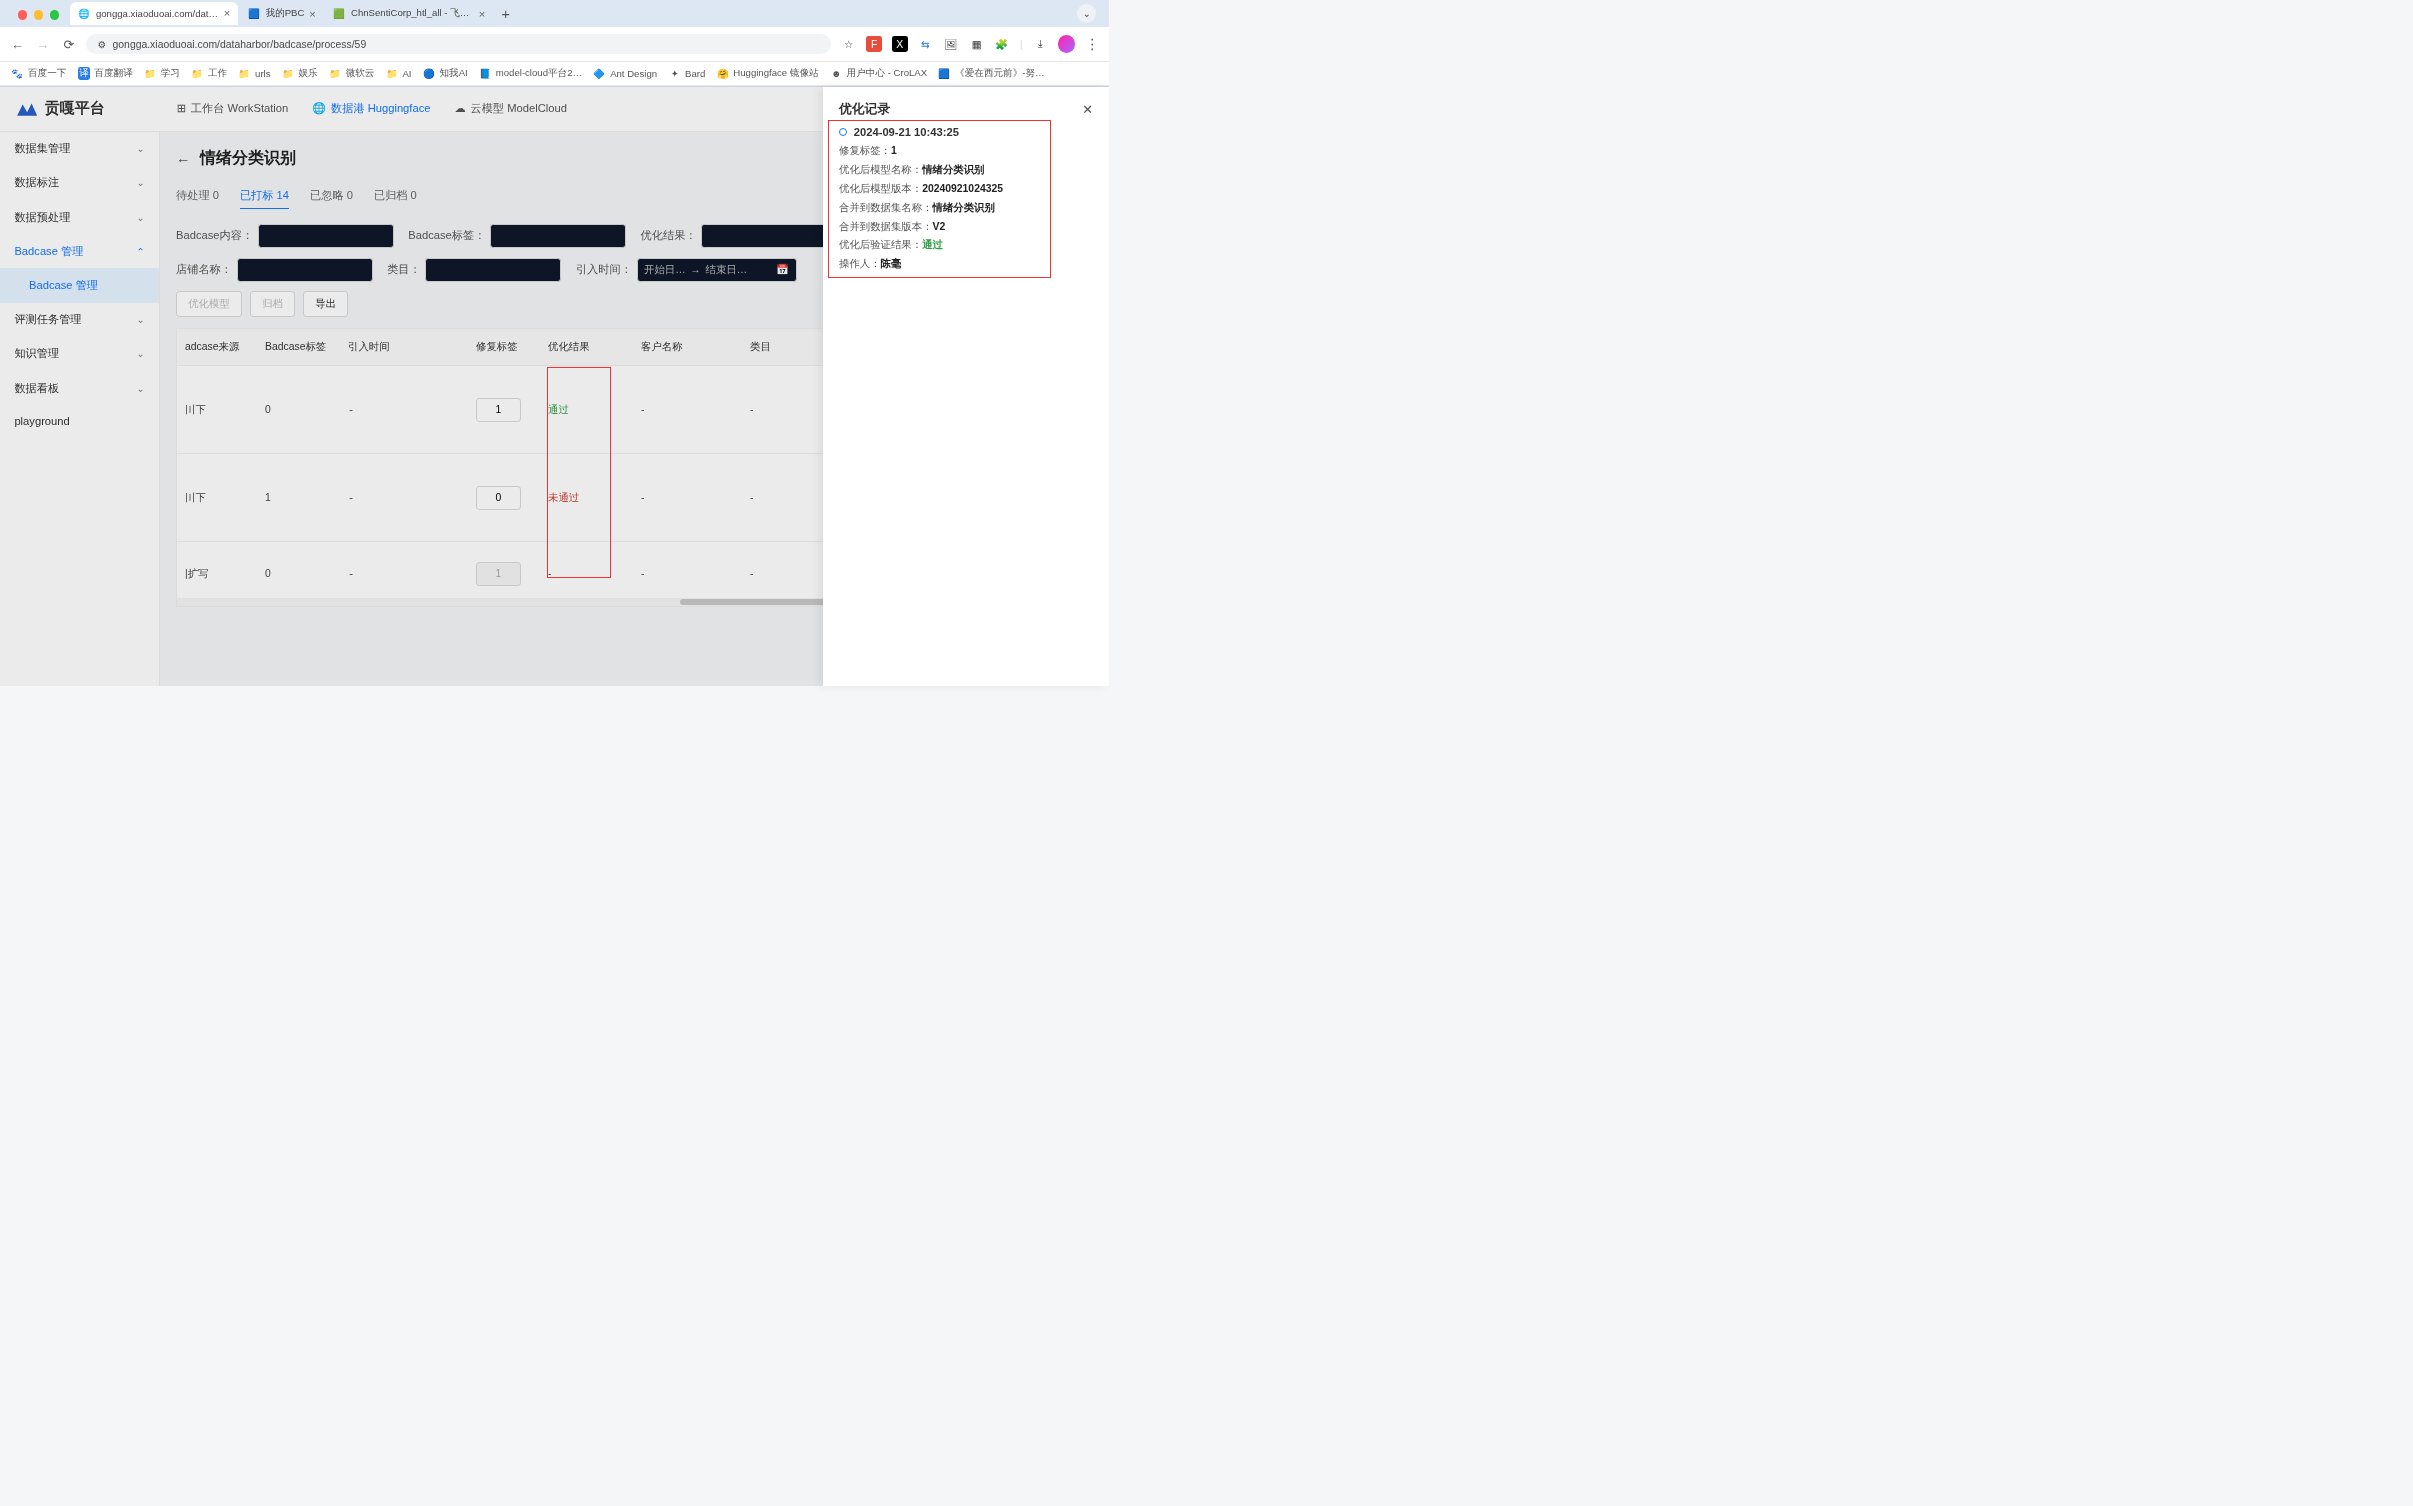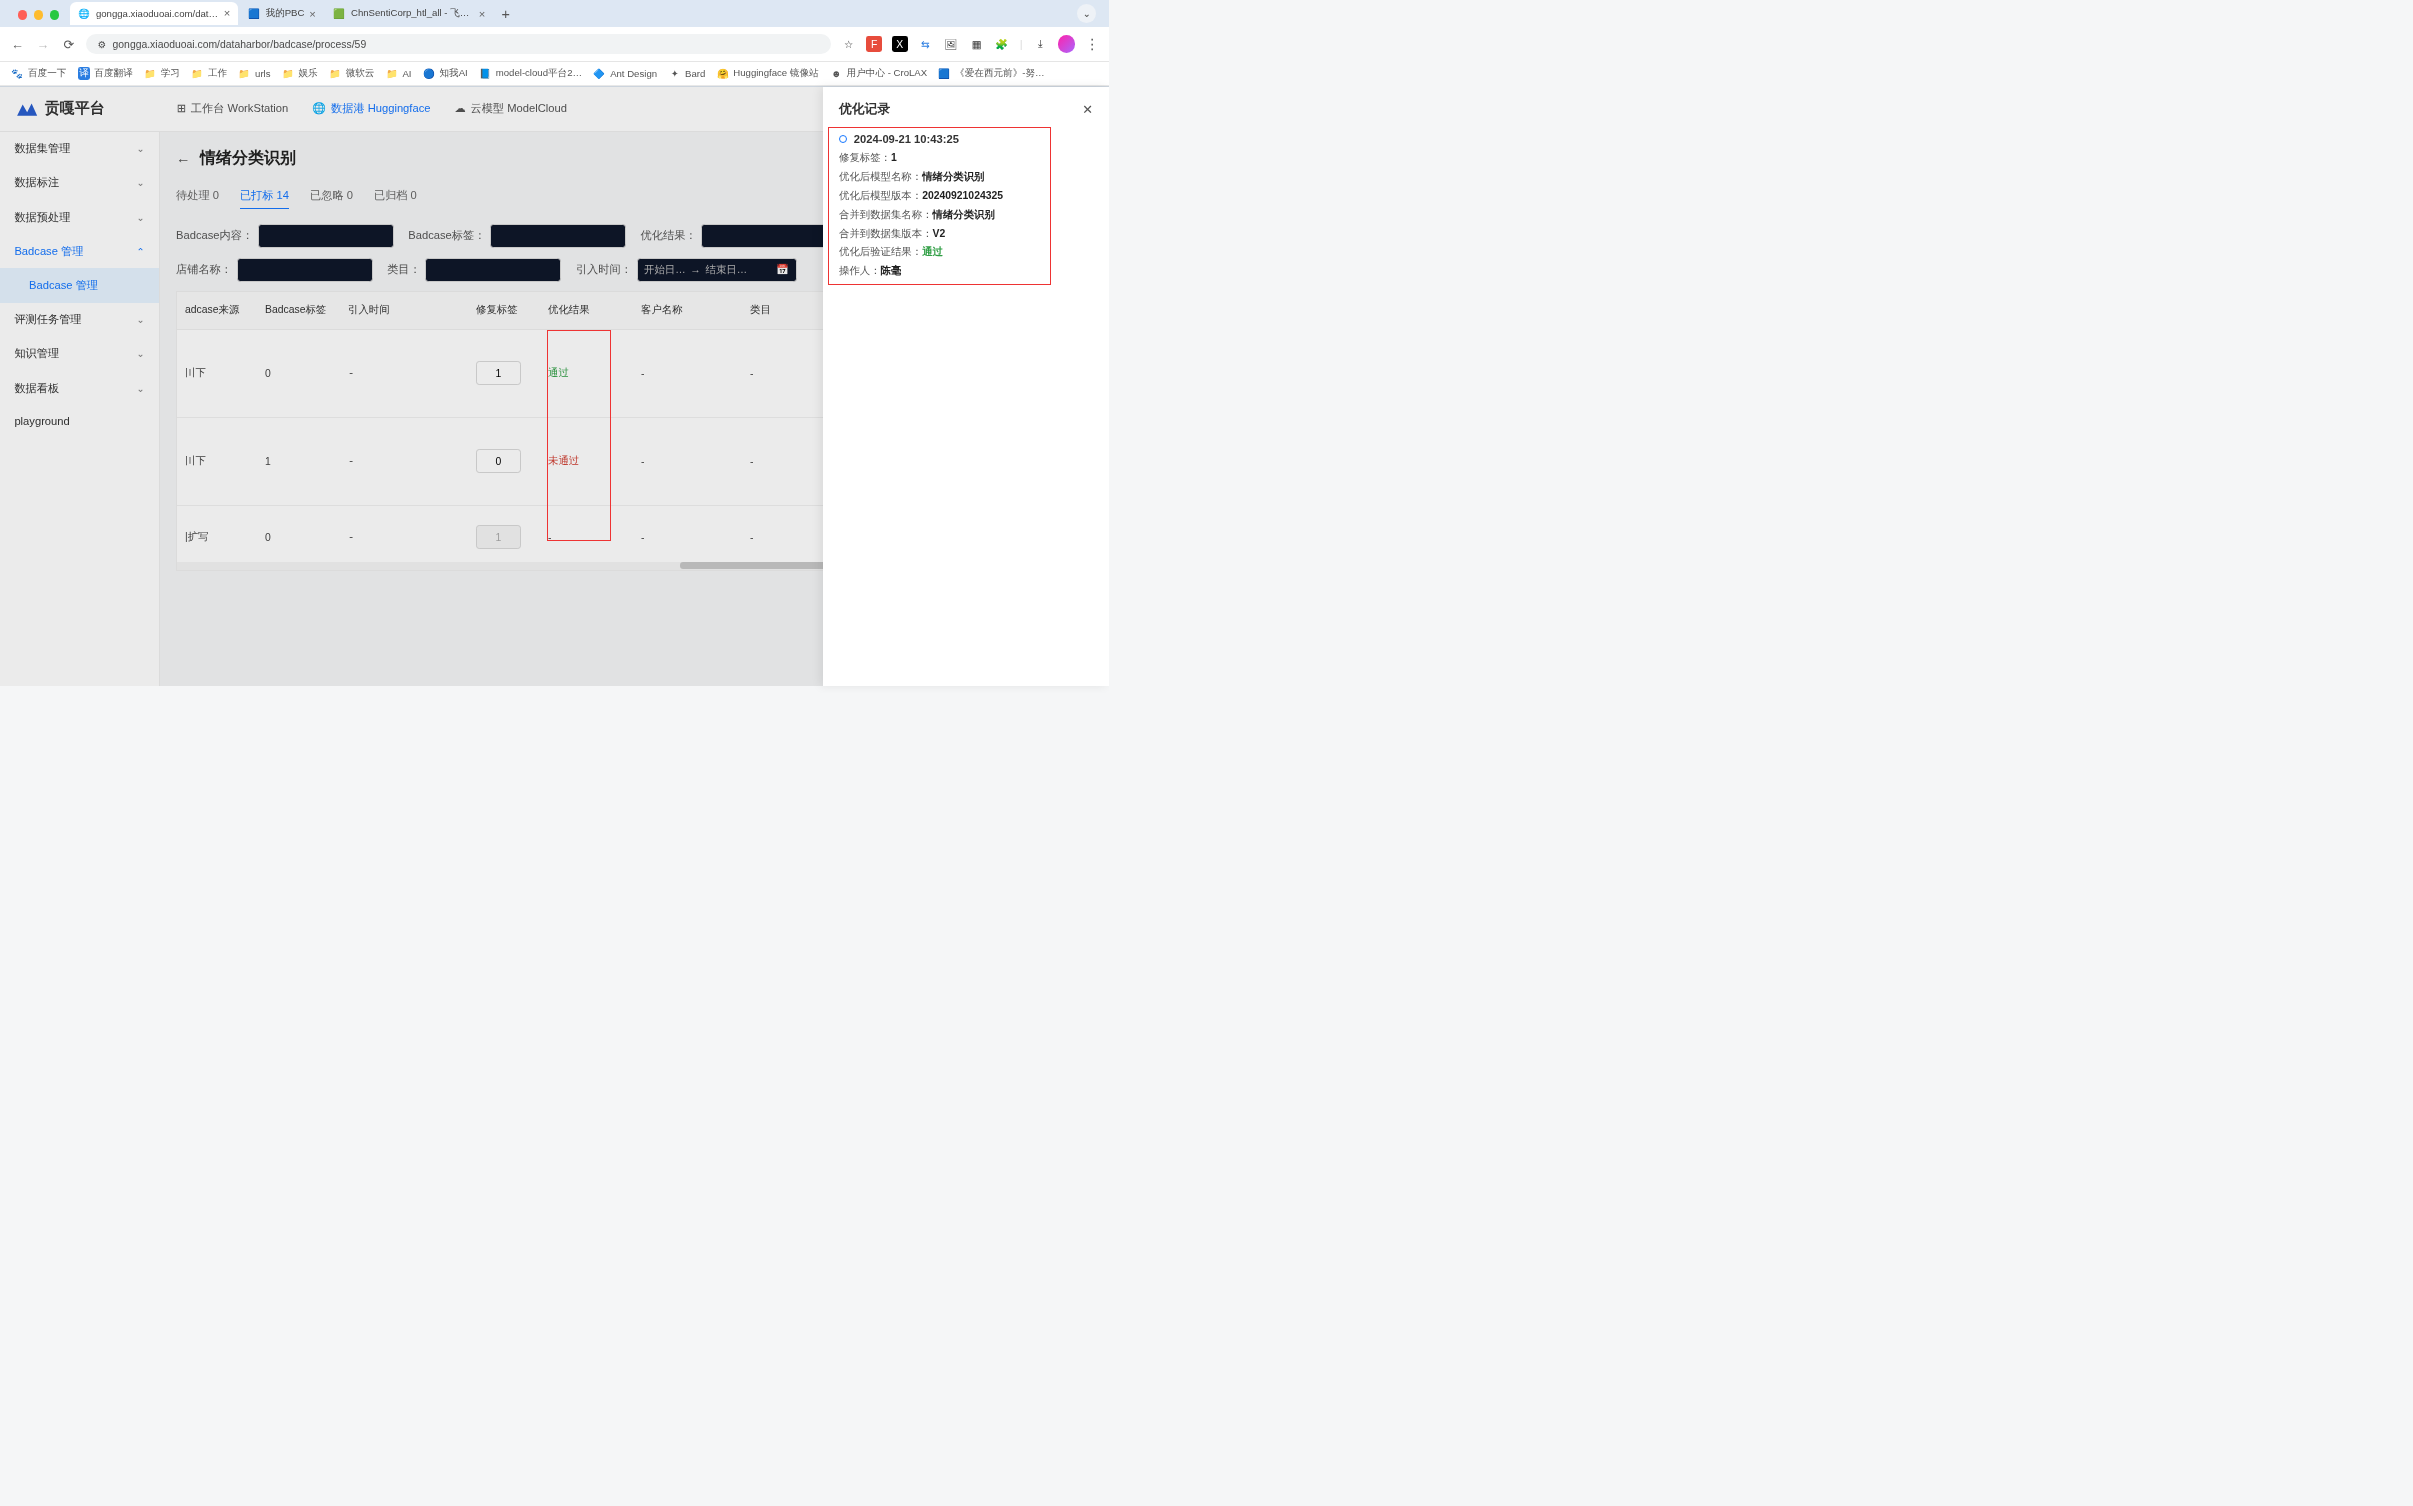--- a/index.html
+++ b/index.html
@@ -94,21 +94,21 @@
 .tag-input { width:45px; height:24px; border:0.8px solid #d9d9d9; border-radius:3.2px; text-align:center; font-size:10.4px; background:#fff; }
 .tag-input.disabled { background:#f5f5f5; color:#aaa; }
 .pass { color:#2f9e44; }
 .fail { color:#cf3b2e; }
 
 
 .redbox { position:absolute; border:1.6px solid #e33; pointer-events:none; z-index:20; }
 
 
 .drawer { position:absolute; top:0; right:0; width:286px; height:100%; background:#fff; box-shadow:-3.2px 0 9.6px rgba(0,0,0,.08); z-index:30; padding:14.4px 16px; }
-.drawer-head { display:flex; align-items:center; justify-content:space-between; margin-bottom:15px; }
+.drawer-head { display:flex; align-items:center; justify-content:space-between; margin-bottom:8px; }
 .drawer-title { font-size:12.8px; font-weight:600; }
 .drawer-close { font-size:12.8px; color:#555; cursor:pointer; }
 .record-ts { font-weight:700; font-size:11.2px; margin-bottom:6.4px; display:flex; align-items:center; gap:6.4px; }
 .record-ts::before { content:""; width:6.4px; height:6.4px; border:1.6px solid #1677ff; border-radius:50%; display:inline-block; }
 .record-line { font-size:10.4px; color:#555; margin-bottom:4.8px; }
 .record-line b { color:#222; font-weight:600; }
 .record-line .pass { font-weight:600; }
 
 
 .dim { position:absolute; inset:0; background:rgba(0,0,0,0.08); z-index:10; pointer-events:none; }
@@ -335,20 +335,25 @@
         <span>引入时间：</span>
         <div class="filter-input w-date">
           <span>开始日…</span>
           <span>→</span>
           <span>结束日…</span>
           <span style="margin-left:auto;">📅</span>
         </div>
       </div>
     </div>
 
+    <div class="btn-row">
+      <button class="btn disabled">优化模型</button>
+      <button class="btn disabled">归档</button>
+      <button class="btn">导出</button>
+    </div>
 
     <div class="table-wrap" style="position:relative;">
       <div class="thead">
         <div class="th c-source">adcase来源</div>
         <div class="th c-tag">Badcase标签</div>
         <div class="th c-time">引入时间</div>
         <div class="th c-fixtag">修复标签</div>
         <div class="th c-result">优化结果</div>
         <div class="th c-client">客户名称</div>
         <div class="th c-cat">类目</div>

